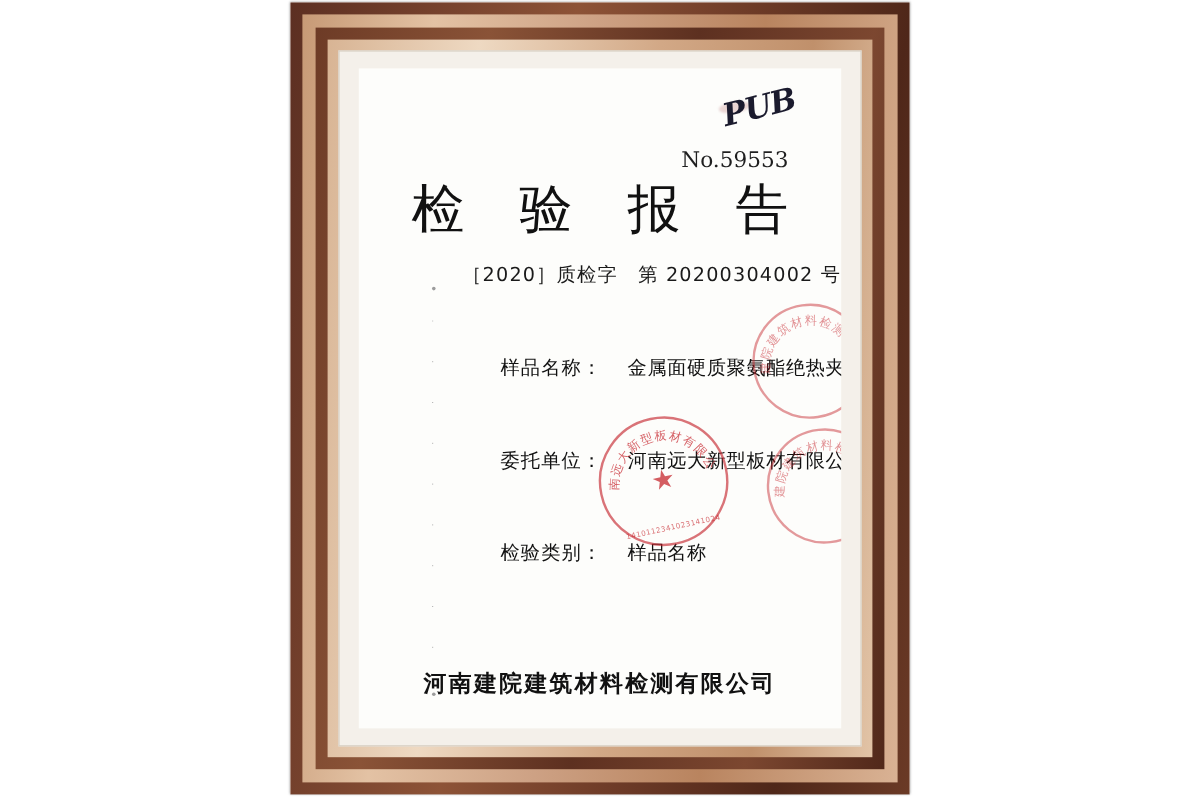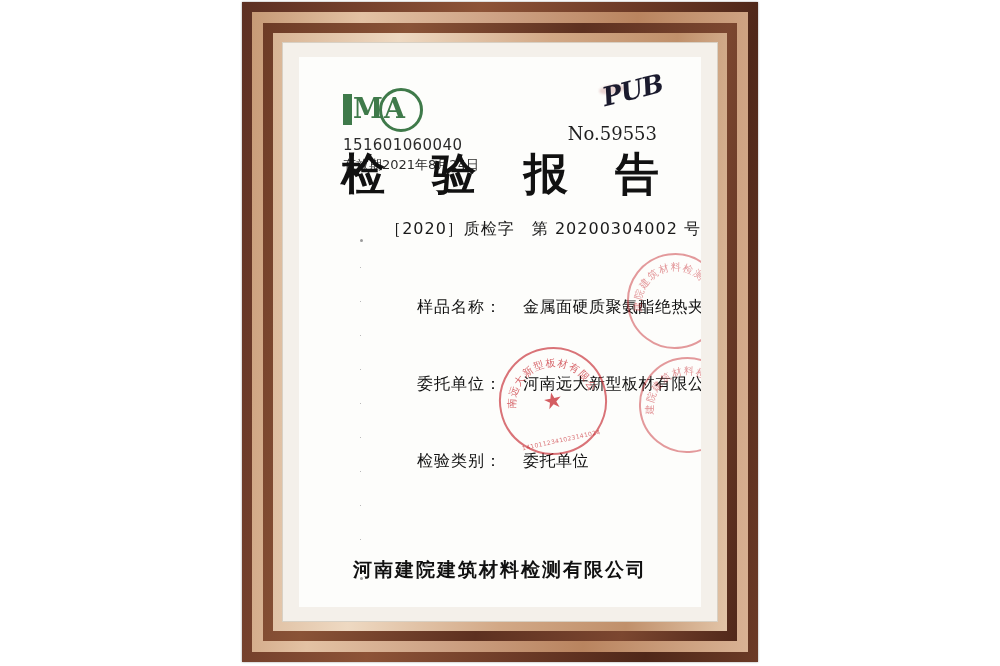--- a/index.html
+++ b/index.html
@@ -192,21 +192,21 @@
 
   
   .title {
     position: absolute;
     left: 0;
     right: 0;
     top: 88px;
     text-align: center;
     font-family: "DejaVu Serif", "Liberation Serif", serif;
     font-size: 44px;
-    font-weight: bold;
+    font-weight: normal;
     letter-spacing: 16px;
     color: #111111;
     text-indent: 16px;
   }
   .subtitle {
     position: absolute;
     left: 0;
     right: 0;
     top: 162px;
     text-align: right;
@@ -334,29 +334,20 @@
 <div id="page">
 
   <div class="frame-outer">
     <div class="frame-mid">
       <div class="frame-inner-edge">
         <div class="frame-bevel">
           <div class="mat">
 
             <div class="paper">
 
-              <div class="cma-block">
-                <div class="cma-logo">
-                  <div class="bar-left"></div>
-                  <div class="ring"></div>
-                  <div class="letters">MA</div>
-                </div>
-                <div class="cma-code">151601060040</div>
-                <div class="cma-valid">有效期2021年8月24日</div>
-              </div>
 
               <div class="smudge"></div>
               <div class="handwriting">PUB</div>
 
               <div class="report-no">No.59553</div>
 
               <div class="title">检 验 报 告</div>
               <div class="subtitle">［2020］质检字　第 20200304002 号</div>
 
               <div class="dotted-rule"></div>
@@ -367,21 +358,21 @@
                 <div class="field-row">
                   <span class="field-label">样品名称：</span>
                   <span class="field-value">金属面硬质聚氨酯绝热夹芯板</span>
                 </div>
                 <div class="field-row">
                   <span class="field-label">委托单位：</span>
                   <span class="field-value">河南远大新型板材有限公司</span>
                 </div>
                 <div class="field-row">
                   <span class="field-label">检验类别：</span>
-                  <span class="field-value">委托单位</span>
+                  <span class="field-value">样品名称</span>
                 </div>
               </div>
 
               <div class="issuer">河南建院建筑材料检测有限公司</div>
 
               <div class="bottom-dot"></div>
 
               <div class="seal seal-main">
                 <div class="seal-arc">
                   <svg viewBox="0 0 108 108">

